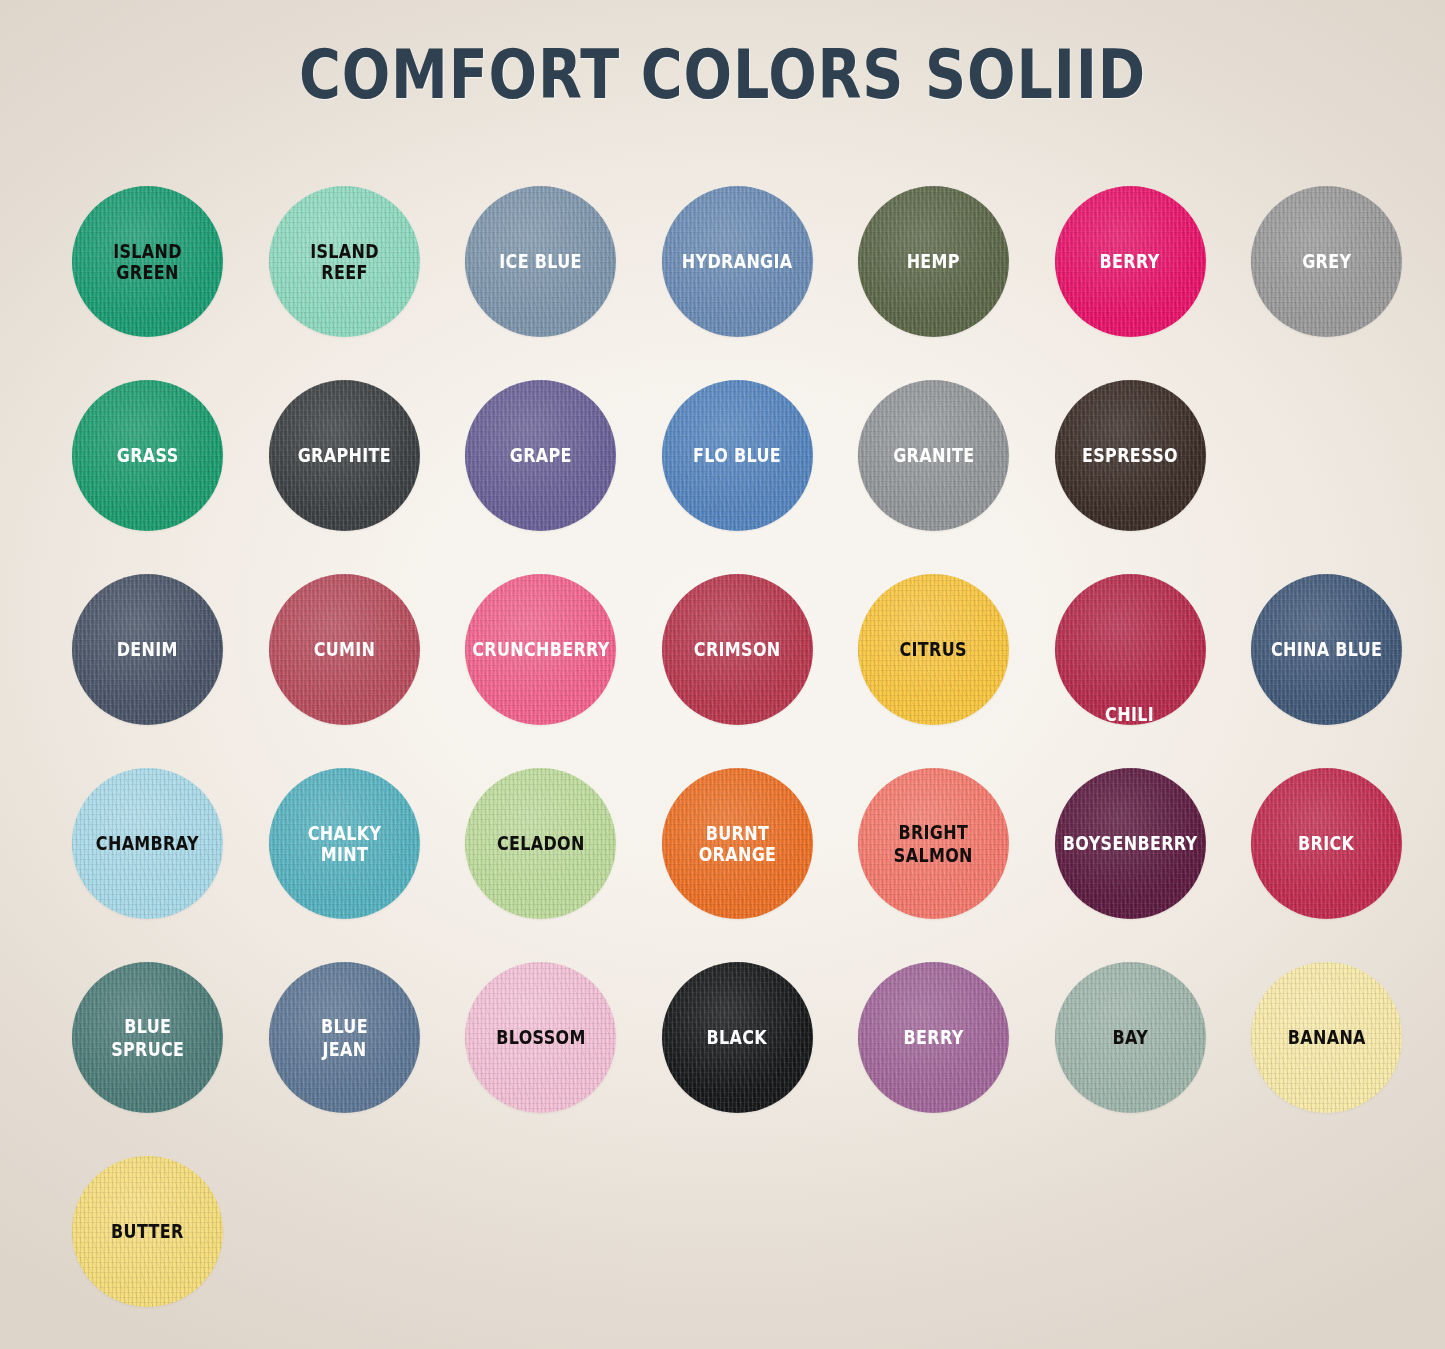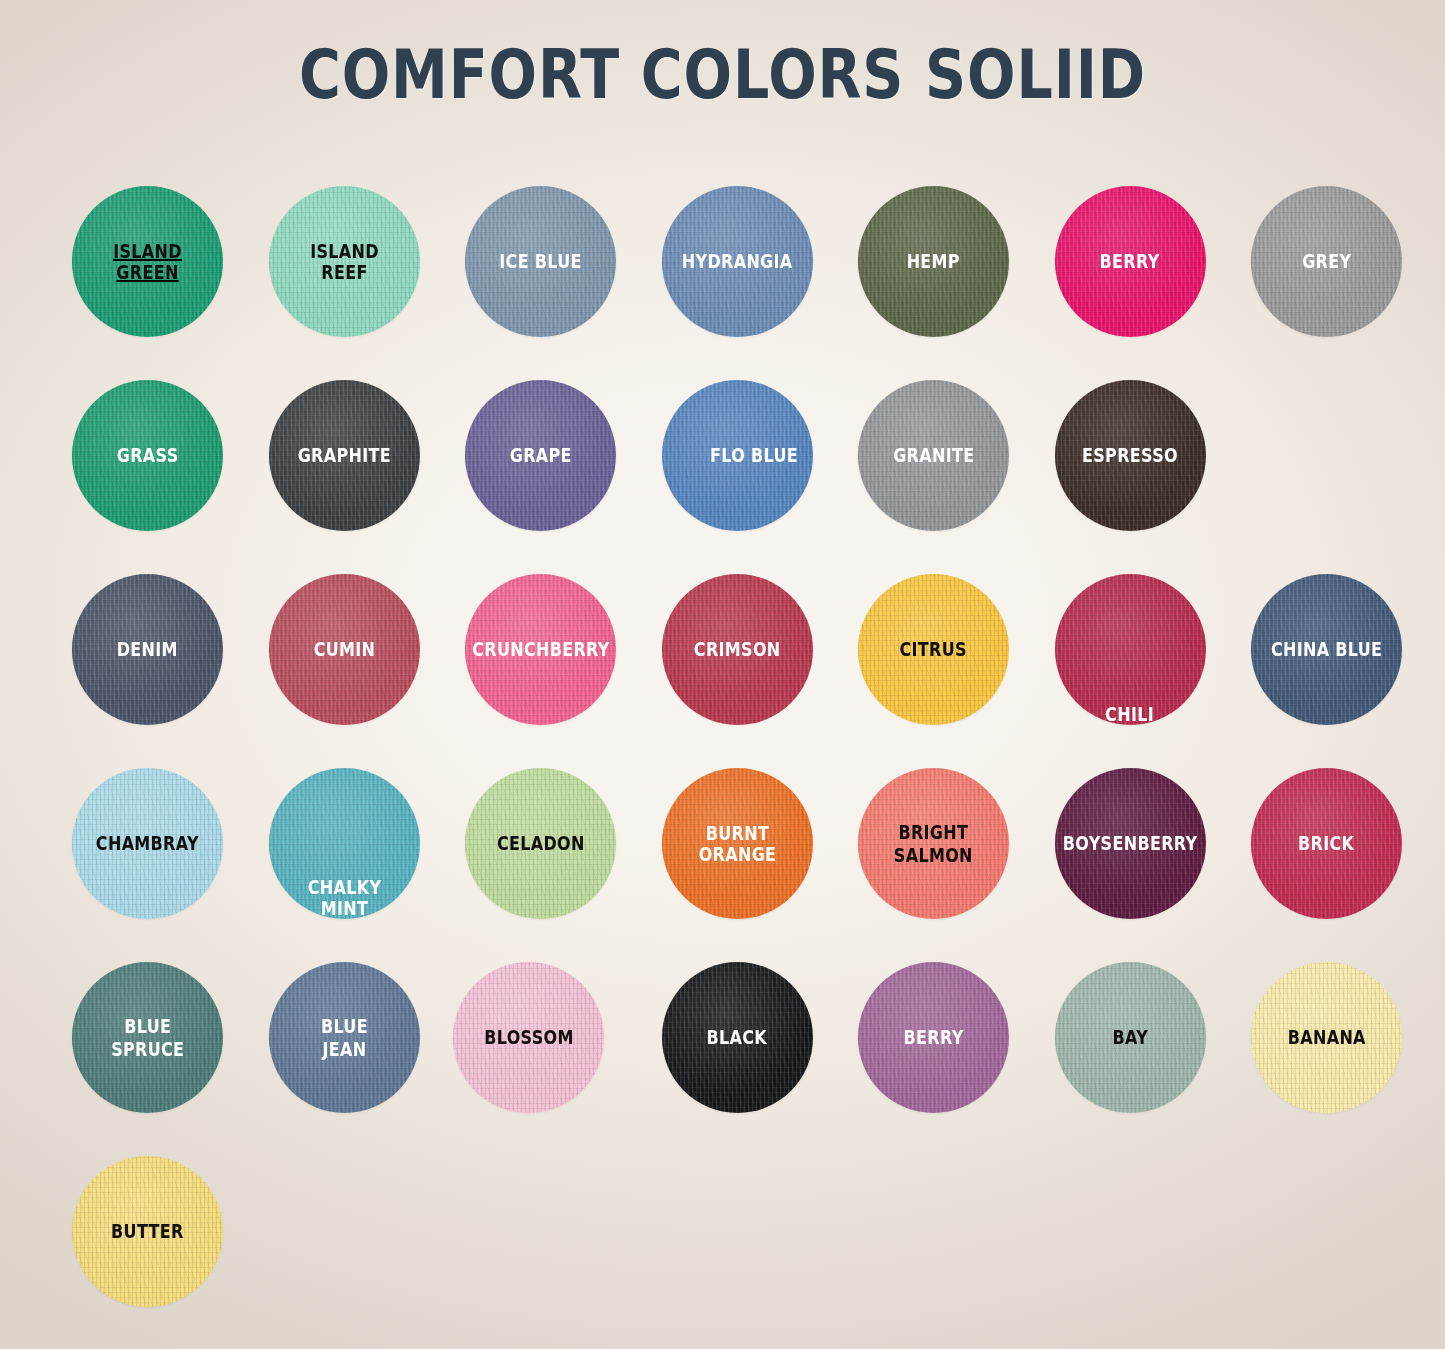--- a/index.html
+++ b/index.html
@@ -133,21 +133,21 @@
 </style>
 </head>
 <body>
 
 <div id="page">
 
   <div id="title">COMFORT COLORS SOLIID</div>
 
   <div id="grid">
       <div class="row">
-        <div class="swatch" style="left: 0px; background: rgb(27, 156, 114); text-decoration: underline;">
+        <div class="swatch" style="left: 0px; background: rgb(27, 156, 114);">
           <div class="tex"></div>
           <div class="tex2"></div>
           <div class="sheen"></div>
           <div class="label dark">ISLAND GREEN</div>
         </div>
         <div class="swatch" style="left: 196.5px; background: rgb(142, 217, 191);">
           <div class="tex"></div>
           <div class="tex2"></div>
           <div class="sheen"></div>
           <div class="label dark">ISLAND REEF</div>
@@ -195,21 +195,21 @@
           <div class="tex2"></div>
           <div class="sheen"></div>
           <div class="label light">GRAPHITE</div>
         </div>
         <div class="swatch" style="left: 393px; background: rgb(106, 97, 151);">
           <div class="tex"></div>
           <div class="tex2"></div>
           <div class="sheen"></div>
           <div class="label light">GRAPE</div>
         </div>
-        <div class="swatch" style="left: 589.5px; background: rgb(85, 133, 191); justify-content: flex-end;">
+        <div class="swatch" style="left: 589.5px; background: rgb(85, 133, 191);">
           <div class="tex"></div>
           <div class="tex2"></div>
           <div class="sheen"></div>
           <div class="label light">FLO BLUE</div>
         </div>
         <div class="swatch" style="left: 786px; background: rgb(147, 150, 153); align-items: center;">
           <div class="tex"></div>
           <div class="tex2"></div>
           <div class="sheen"></div>
           <div class="label light">GRANITE</div>
@@ -265,21 +265,21 @@
           <div class="label light">CHINA BLUE</div>
         </div>
       </div>
       <div class="row">
         <div class="swatch" style="left: 0px; background: rgb(169, 217, 232);">
           <div class="tex"></div>
           <div class="tex2"></div>
           <div class="sheen"></div>
           <div class="label dark">CHAMBRAY</div>
         </div>
-        <div class="swatch" style="left: 196.5px; background: rgb(86, 178, 192); align-items: flex-end;">
+        <div class="swatch" style="left: 196.5px; background: rgb(86, 178, 192);">
           <div class="tex"></div>
           <div class="tex2"></div>
           <div class="sheen"></div>
           <div class="label light">CHALKY MINT</div>
         </div>
         <div class="swatch" style="left: 393px; background: rgb(190, 219, 156); justify-content: center;">
           <div class="tex"></div>
           <div class="tex2"></div>
           <div class="sheen"></div>
           <div class="label dark">CELADON</div>
@@ -318,21 +318,21 @@
           <div class="label light two">BLUE
 SPRUCE</div>
         </div>
         <div class="swatch" style="left: 196.5px; background: rgb(94, 119, 149);">
           <div class="tex"></div>
           <div class="tex2"></div>
           <div class="sheen"></div>
           <div class="label light two">BLUE
 JEAN</div>
         </div>
-        <div class="swatch" style="left: 381px; background: rgb(243, 192, 214);">
+        <div class="swatch" style="left: 393px; background: rgb(243, 192, 214);">
           <div class="tex"></div>
           <div class="tex2"></div>
           <div class="sheen"></div>
           <div class="label dark">BLOSSOM</div>
         </div>
         <div class="swatch" style="left: 589.5px; background: rgb(22, 24, 26);">
           <div class="tex"></div>
           <div class="tex2"></div>
           <div class="sheen"></div>
           <div class="label light">BLACK</div>

